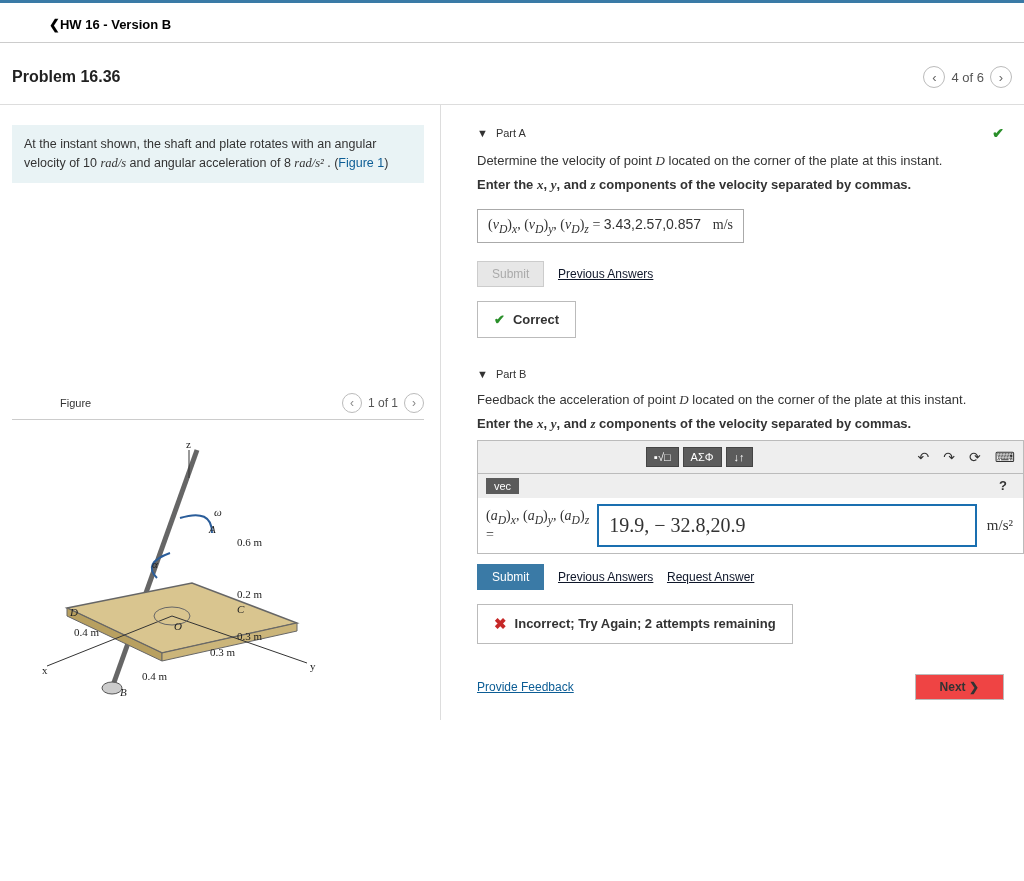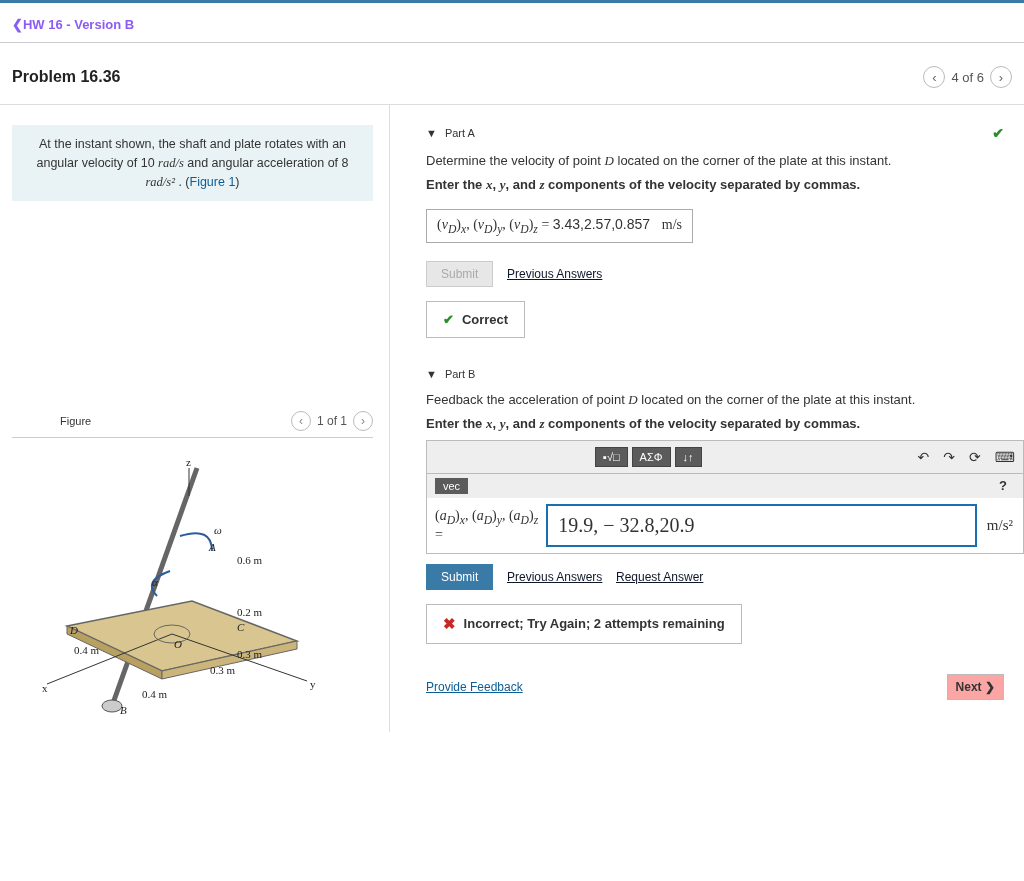--- a/index.html
+++ b/index.html
@@ -1,26 +1,26 @@
 <!DOCTYPE html>
 <html><head>
 <meta charset="utf-8">
 <style>
 * { box-sizing: border-box; margin: 0; padding: 0; }
 body { font-family: Arial, Helvetica, sans-serif; font-size: 13px; color: #333; background: #fff; width: 1024px; }
 .top-rule { height: 3px; background: #3a7aa6; margin-bottom: 4px; }
 .sub-rule { height: 1px; background: #ccc; }
 .breadcrumb { padding: 10px 12px; }
-.breadcrumb a { color: #8b5cf6; text-decoration: none; font-weight: bold; font-size: 13px; }
+.breadcrumb a { color: #000000; text-decoration: none; font-weight: bold; font-size: 13px; margin-left: 37px; }
 .titlebar { display: flex; justify-content: space-between; align-items: center; padding: 6px 12px 16px; border-bottom: 1px solid #ddd; margin-top: 17px; }
 .titlebar h2 { font-size: 16px; font-weight: bold; color: #222; }
 .pager { display: flex; align-items: center; gap: 6px; color: #555; font-size: 13px; }
 .pager .pbtn { border: 1px solid #bbb; border-radius: 50%; width: 22px; height: 22px; display: flex; align-items: center; justify-content: center; background: #fff; color: #666; font-size: 13px; }
 .main { display: flex; }
-.left { width: 390px; border-right: 1px solid #ddd; padding: 20px 16px 16px 12px; text-align: center; }
+.left { width: 441px; border-right: 1px solid #ddd; padding: 20px 16px 16px 12px; }
 .right { flex: 1; padding: 20px 0 20px 36px; position: relative; }
 .prompt-box { background: #e9f3f5; padding: 10px 12px; font-size: 12.5px; line-height: 1.5; color: #333; }
 .prompt-box .fig-link { color: #0c5d95; }
 .figure-header { display: flex; justify-content: space-between; align-items: center; margin-top: 210px; padding-bottom: 6px; border-bottom: 1px solid #ccc; }
 .figure-header h3 { font-size: 11px; font-weight: normal; margin-left: 48px; }
 .fig-pager { display: flex; align-items: center; gap: 6px; font-size: 12px; color: #555; }
 .fig-pager .pbtn { border: 1px solid #bbb; border-radius: 50%; width: 20px; height: 20px; display: flex; align-items: center; justify-content: center; background: #fff; color: #888; }
 .fig-area { margin-top: 18px; position: relative; width: 320px; height: 260px; }
 .part-head { display: flex; align-items: center; gap: 8px; margin-bottom: 12px; }
 .part-head .tri { font-size: 11px; color: #333; }
@@ -44,21 +44,21 @@
 .tool-right { margin-left: auto; display: flex; gap: 14px; align-items: center; font-size: 14px; color: #333; }
 .subtool { background: #eee; border-left: 1px solid #bbb; border-right: 1px solid #bbb; padding: 4px 8px; display: flex; justify-content: space-between; align-items: center; }
 .subtool .vec { background: #5b5b5b; color: #fff; padding: 2px 8px; font-size: 11px; }
 .subtool .q { color: #333; font-weight: bold; margin-right: 8px; }
 .input-row { display: flex; align-items: center; border: 1px solid #bbb; border-top: none; margin-bottom: 8px; }
 .input-row .lhs { font-family: 'Times New Roman', serif; font-size: 14px; padding: 10px 8px; }
 .input-row .val { border: 2px solid #1a6fb0; padding: 8px 10px; font-family: 'Times New Roman', serif; font-size: 20px; flex: 1; }
 .input-row .unit { font-family: 'Times New Roman', serif; padding: 0 10px; font-size: 15px; }
 .bottom-row { display: flex; justify-content: space-between; align-items: center; margin-top: 30px; padding-right: 20px; }
 .provide { color: #0c5d95; font-size: 12px; }
-.next-btn { border: 1px solid #bbb; background: #fca5a5; padding: 5px 8px; font-size: 12px; font-weight: bold; color: #333; }
+.next-btn { border: 1px solid #bbb; background: #ef4444; padding: 5px 24px; font-size: 12px; font-weight: bold; color: #333; }
 .it { font-style: italic; font-family: 'Times New Roman', serif; }
 svg text { font-family: 'Times New Roman', serif; font-size: 11px; fill: #222; }
 </style>
 </head>
 <body>
 
 <div class="top-rule"></div>
 <div class="breadcrumb">
   <a href="#"><span>❮</span><span>HW 16 - Version B</span></a>
 </div>

